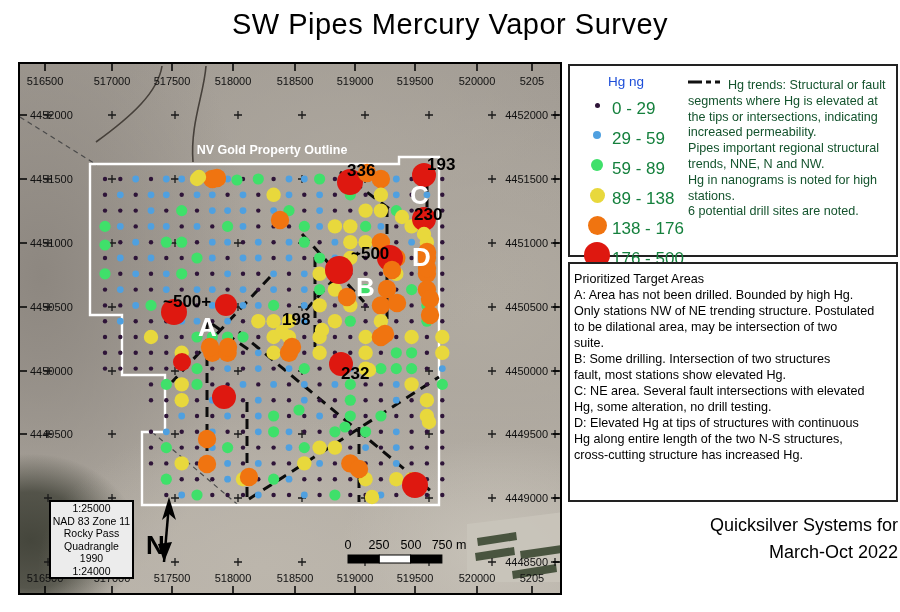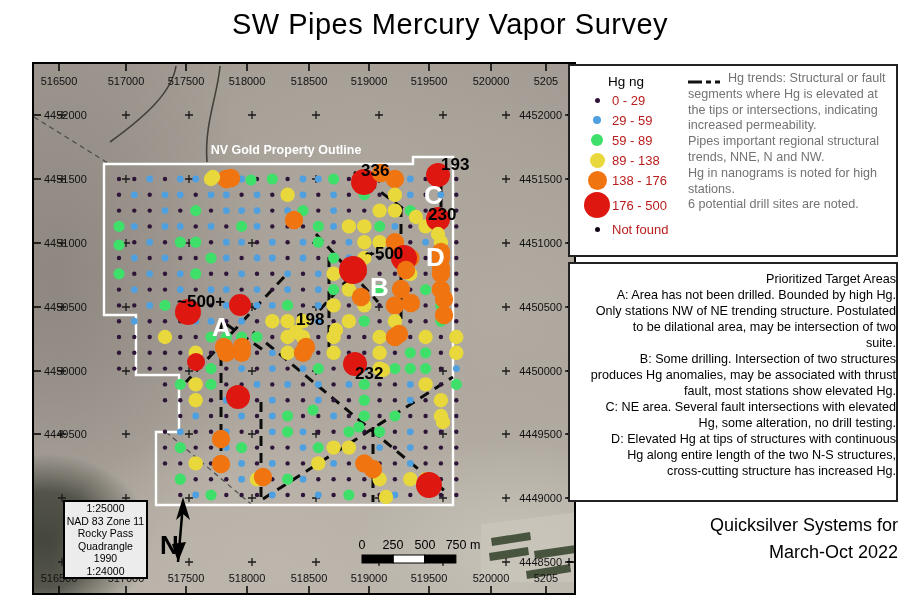--- a/index.html
+++ b/index.html
@@ -1,50 +1,50 @@
 <!DOCTYPE html>
 <html><head>
 <meta charset="utf-8">
 <style>
   html,body{margin:0;padding:0;background:#fff;}
   body{font-family:"Liberation Sans",sans-serif;}
   #stage{position:relative;width:900px;height:612px;background:#fff;overflow:hidden;border-radius:7px;}
   #main-title{position:absolute;left:0;top:8px;width:900px;text-align:center;
     font-size:29px;color:#000;letter-spacing:.5px;}
   
-  #map-panel{position:absolute;left:32px;top:62px;width:544px;height:533px;
+  #map-panel{position:absolute;left:18px;top:62px;width:544px;height:533px;
     border:2px solid #000;box-sizing:border-box;
     background:
       radial-gradient(220px 160px at 88% 92%, #c7c2b8 0%, rgba(199,194,184,0) 70%),
       radial-gradient(300px 200px at 45% 95%, #bcb6ac 0%, rgba(188,182,172,0) 75%),
       radial-gradient(150px 120px at 2% 90%, #45463c 0%, rgba(69,70,60,.85) 40%, rgba(69,70,60,0) 72%),
       radial-gradient(260px 420px at 4% 40%, #8d8780 0%, rgba(141,135,128,0) 80%),
       radial-gradient(340px 240px at 60% 20%, #aca69d 0%, rgba(172,166,157,0) 75%),
       radial-gradient(300px 260px at 85% 45%, #b1aba1 0%, rgba(177,171,161,0) 80%),
       linear-gradient(180deg,#a29c94 0%, #a8a29a 55%, #b3ada4 78%, #b8b2a9 100%); padding-left: 17px;}
   #map-svg{position:absolute;left:0;top:0;}
   #scale-box{position:absolute;left:29px;top:436px;width:85px;height:79px;background:#ececec;
     border:2px solid #000;box-sizing:border-box;display:flex;flex-direction:column;
     justify-content:center;text-align:center;font-size:10.5px;line-height:12.5px;color:#000;}
   
   .panel-box{position:absolute;background:#fff;border:2px solid #222;box-sizing:border-box;}
   #legend-box{left:568px;top:64px;width:330px;height:193px;}
   #legend-left{position:absolute;left:12px;top:8px;width:105px;}
-  #legend-title{font-size:13.5px;color:#000000;margin:0 0 2px 26px;}
+  #legend-title{font-size:13.5px;color:#1d4ed8;margin:0 0 2px 26px;}
   .legend-item{display:flex;align-items:center;margin:0 0 2px 0;min-height:18px;}
   .legend-sym{flex:0 0 30px;display:flex;justify-content:center;align-items:center;}
   .legend-dot{border-radius:50%;}
-  .legend-label{font-size:13px;color:#b91c1c;white-space:nowrap;}
-  #legend-right{position:absolute;left:118px;top:5px;width:205px;font-size:12.6px;
-    line-height:15.8px;color:#737373;}
+  .legend-label{font-size:17px;color:#15803d;white-space:nowrap;margin-top:8px;}
+  #legend-right{position:absolute;left:118px;top:12px;width:205px;font-size:12.6px;
+    line-height:15.8px;color:#14532d;}
   #trend-sym{position:absolute;left:118px;top:13px;width:36px;}
   #legend-right .seg{display:block;}
   #legend-right .first{ text-indent:40px;}
   #targets-box{left:568px;top:262px;width:330px;height:240px;}
-  #targets-inner{position:absolute;left:4px;top:7px;width:322px;text-align:right;
+  #targets-inner{position:absolute;left:4px;top:7px;width:322px;text-align:left;
     font-size:12.6px;line-height:16px;color:#000;}
   #attribution{position:absolute;left:570px;top:512px;width:328px;text-align:right;
     font-size:18px;line-height:27px;color:#000;}
 </style>
 </head>
 <body>
 
 <div id="stage">
   <div id="main-title">SW Pipes Mercury Vapor Survey</div>
 
@@ -801,21 +801,20 @@
   </div>
 
   <div id="targets-box" class="panel-box">
     <div id="targets-inner">
         <div>Prioritized Target Areas</div>
         <div>A: Area has not been drilled. Bounded by high Hg.</div>
         <div>Only stations NW of NE trending structure. Postulated</div>
         <div>to be dilational area, may be intersection of two</div>
         <div>suite.</div>
         <div>B: Some drilling. Intersection of two structures</div>
-        <div>produces Hg anomalies, may be associated with thrust</div>
         <div>fault, most stations show elevated Hg.</div>
         <div>C: NE area. Several fault intersections with elevated</div>
         <div>Hg, some alteration, no drill testing.</div>
         <div>D: Elevated Hg at tips of structures with continuous</div>
         <div>Hg along entire length of the two N-S structures,</div>
         <div>cross-cutting structure has increased Hg.</div>
       </div>
   </div>
 
   <div id="attribution">

